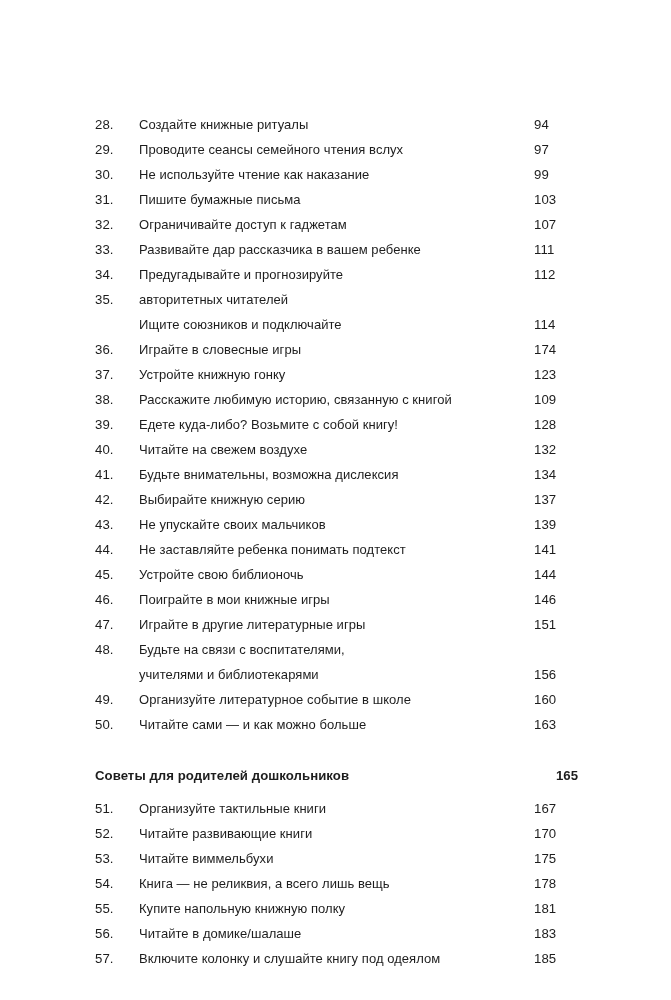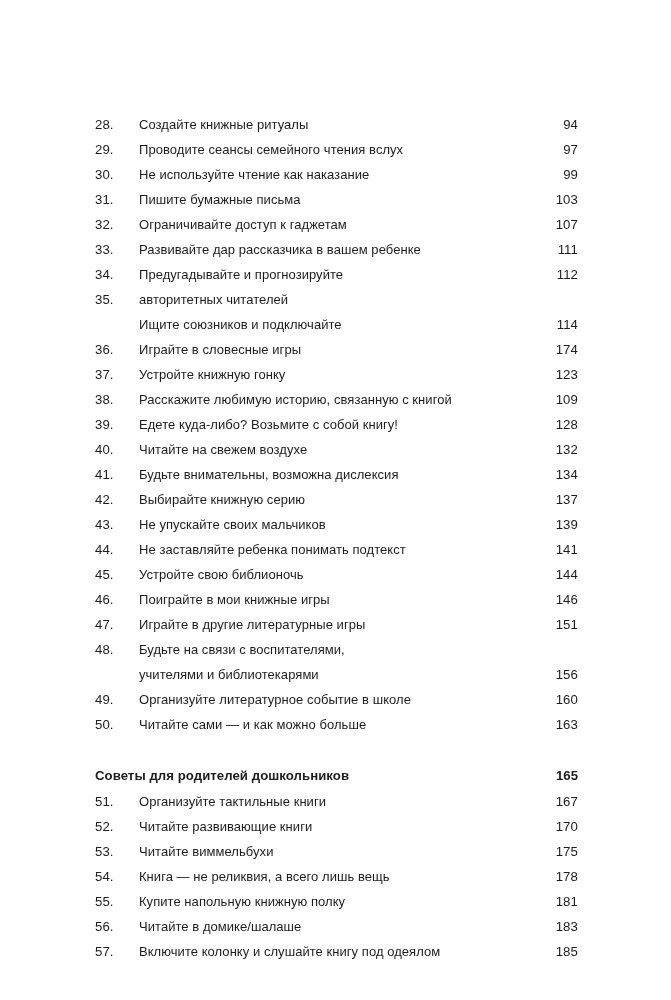--- a/index.html
+++ b/index.html
@@ -52,39 +52,39 @@
     letter-spacing: 0.05px;
     padding-right: 10px;
   }
 
   .entry-title .cont-line {
     display: block;
   }
 
   .entry-page {
     flex: 0 0 44px;
-    text-align: right;
+    text-align: left;
     font-size: 13.2px;
     letter-spacing: 0.1px;
     white-space: nowrap;
   }
 
   
   .entry-page.on-second-line {
     align-self: flex-end;
   }
 
   
   .toc-section {
     display: flex;
     align-items: flex-start;
     width: 100%;
     line-height: 25px;
     margin-top: 26px;
-    margin-bottom: 1px;
+    margin-bottom: 8px;
   }
 
   .section-title {
     flex: 1 1 auto;
     font-size: 13.2px;
     font-weight: bold;
     letter-spacing: 0.05px;
     padding-right: 10px;
   }
 

